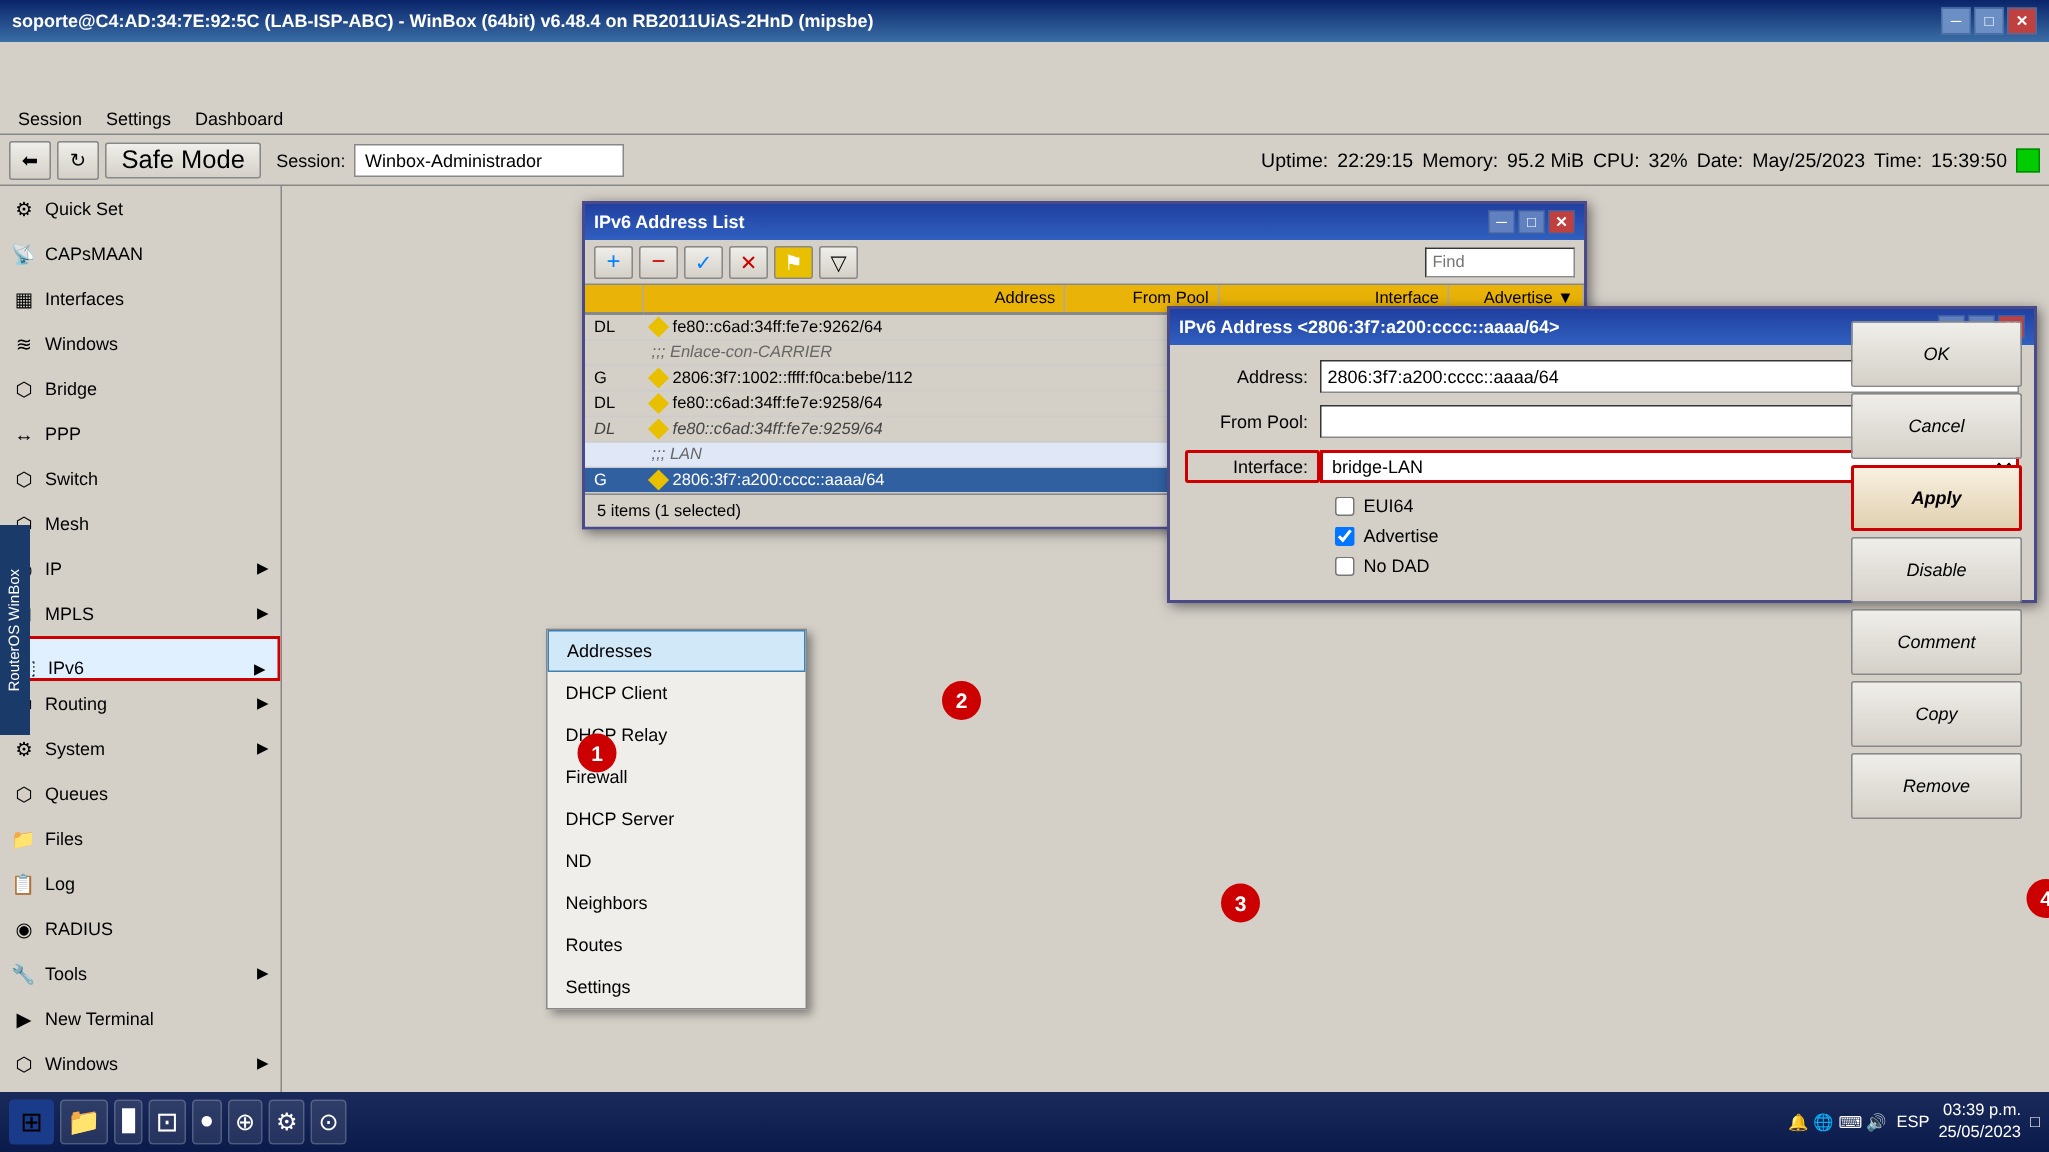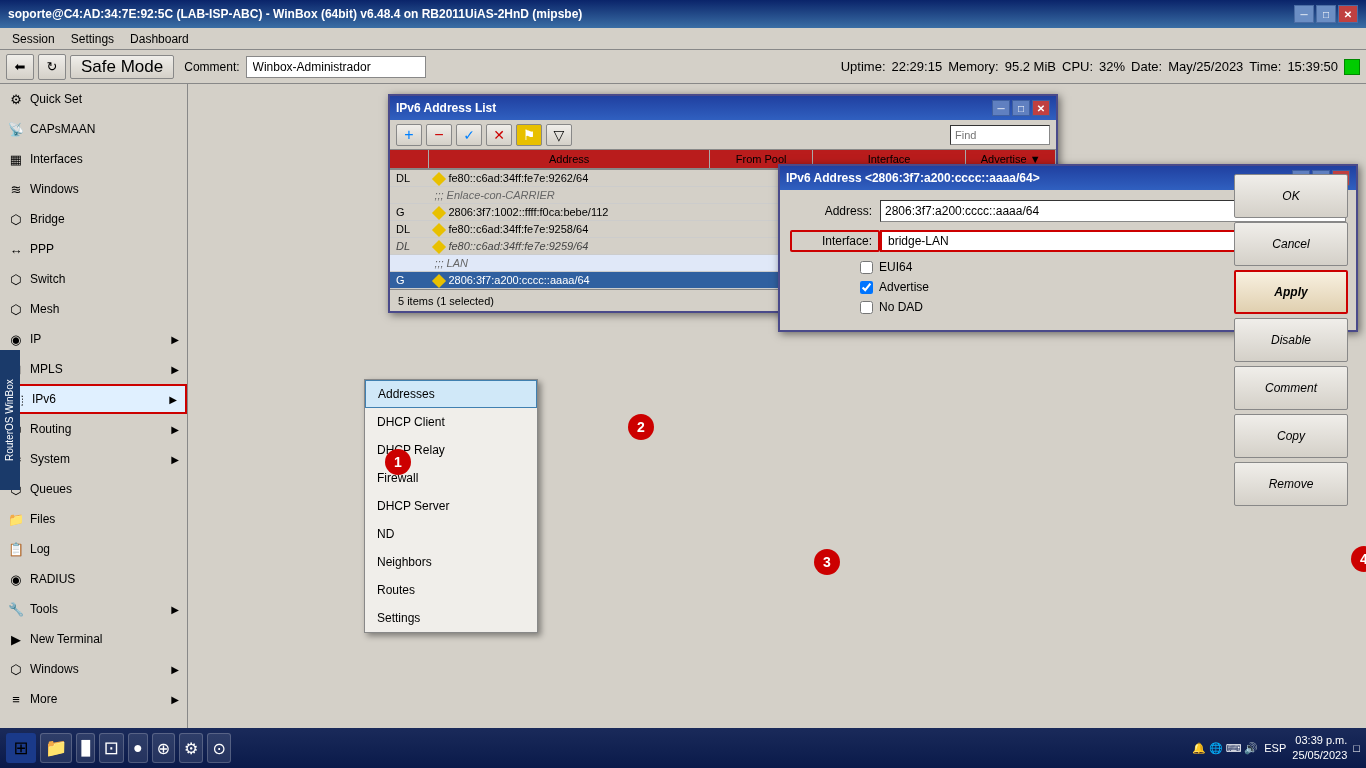--- a/index.html
+++ b/index.html
@@ -39,20 +39,21 @@
     .titlebar-btn.close { background: #c04040; }
 
     
     .menubar {
       height: 22px;
       background: #d4d0c8;
       display: flex;
       align-items: center;
       padding: 0 4px;
       border-bottom: 1px solid #888;
+      margin-top: 40px;
     }
     .menubar-item {
       padding: 2px 8px;
       cursor: pointer;
       font-size: 12px;
     }
 
     
     .toolbar {
       height: 34px;
@@ -121,21 +122,21 @@
     .sidebar-item {
       height: 30px;
       display: flex;
       align-items: center;
       padding: 0 8px;
       gap: 6px;
       cursor: pointer;
       font-size: 12px;
       position: relative;
     }
-    .sidebar-item.highlighted { background: #c8dcf0; border: 2px solid #cc0000; }
+    .sidebar-item.highlighted { background: #c8dcf0; border: 2px solid #cc0000; align-items: flex-end; }
     .sidebar-icon {
       width: 16px; height: 16px;
       display: flex; align-items: center; justify-content: center;
       font-size: 13px;
       flex-shrink: 0;
     }
     .sidebar-arrow {
       margin-left: auto;
       font-size: 10px;
     }
@@ -233,25 +234,25 @@
       color: #888;
     }
 
     
     .data-table {
       width: 100%;
       border-collapse: collapse;
       font-size: 11px;
     }
     .data-table th {
-      background: #b91c1c;
+      background: #eab308;
       border-right: 1px solid #aaa;
       border-bottom: 2px solid #888;
       padding: 3px 6px;
-      text-align: center;
+      text-align: right;
       font-weight: normal;
       cursor: pointer;
     }
     .data-table td {
       padding: 2px 6px;
       border-bottom: 1px solid #ccc;
       white-space: nowrap;
     }
     .data-table tr.selected td { background: #3060a0; color: white; }
     .data-table tr.comment td {
@@ -301,21 +302,21 @@
       background: white;
       padding: 0 2px;
       font-size: 12px;
     }
     .form-select-highlighted {
       border: 2px solid #cc0000 !important;
     }
     .checkbox-row {
       display: flex;
       align-items: center;
-      margin-left: 70px;
+      margin-left: 100px;
       margin-bottom: 6px;
     }
     .checkbox-row input { margin-right: 6px; }
 
     
     .btn-panel {
       position: absolute;
       right: 0;
       top: 0;
       width: 130px;
@@ -473,21 +474,21 @@
 <div class="menubar">
   <div class="menubar-item">Session</div>
   <div class="menubar-item">Settings</div>
   <div class="menubar-item">Dashboard</div>
 </div>
 
 <div class="toolbar">
   <div class="toolbar-btn">⬅</div>
   <div class="toolbar-btn">↻</div>
   <button class="safe-mode-btn">Safe Mode</button>
-  <span class="session-label">Comment:</span>
+  <span class="session-label">Session:</span>
   <input class="session-value" value="Winbox-Administrador" readonly="" style="">
   <div class="status-bar-top">
     <span>Uptime:</span>
     <span>22:29:15</span>
     <span>Memory:</span>
     <span>95.2 MiB</span>
     <span>CPU:</span>
     <span>32%</span>
     <span>Date:</span>
     <span>May/25/2023</span>
@@ -709,20 +710,26 @@
 
       <div class="detail-window-content">
 
         <div class="detail-left">
 
           <div class="form-row">
             <span class="form-label">Address:</span>
             <input class="form-input" value="2806:3f7:a200:cccc::aaaa/64" readonly="" style="">
           </div>
 
+          <div class="form-row">
+            <span class="form-label">From Pool:</span>
+            <select class="form-select">
+              <option></option>
+            </select>
+          </div>
 
           <div class="form-row">
             <span class="form-label" style="border:2px solid #cc0000; padding:2px 6px; border-radius:2px;">Interface:</span>
             <select class="form-select form-select-highlighted">
               <option>bridge-LAN</option>
             </select>
           </div>
 
           <div class="checkbox-row">
             <input type="checkbox" id="eui64" style="">

